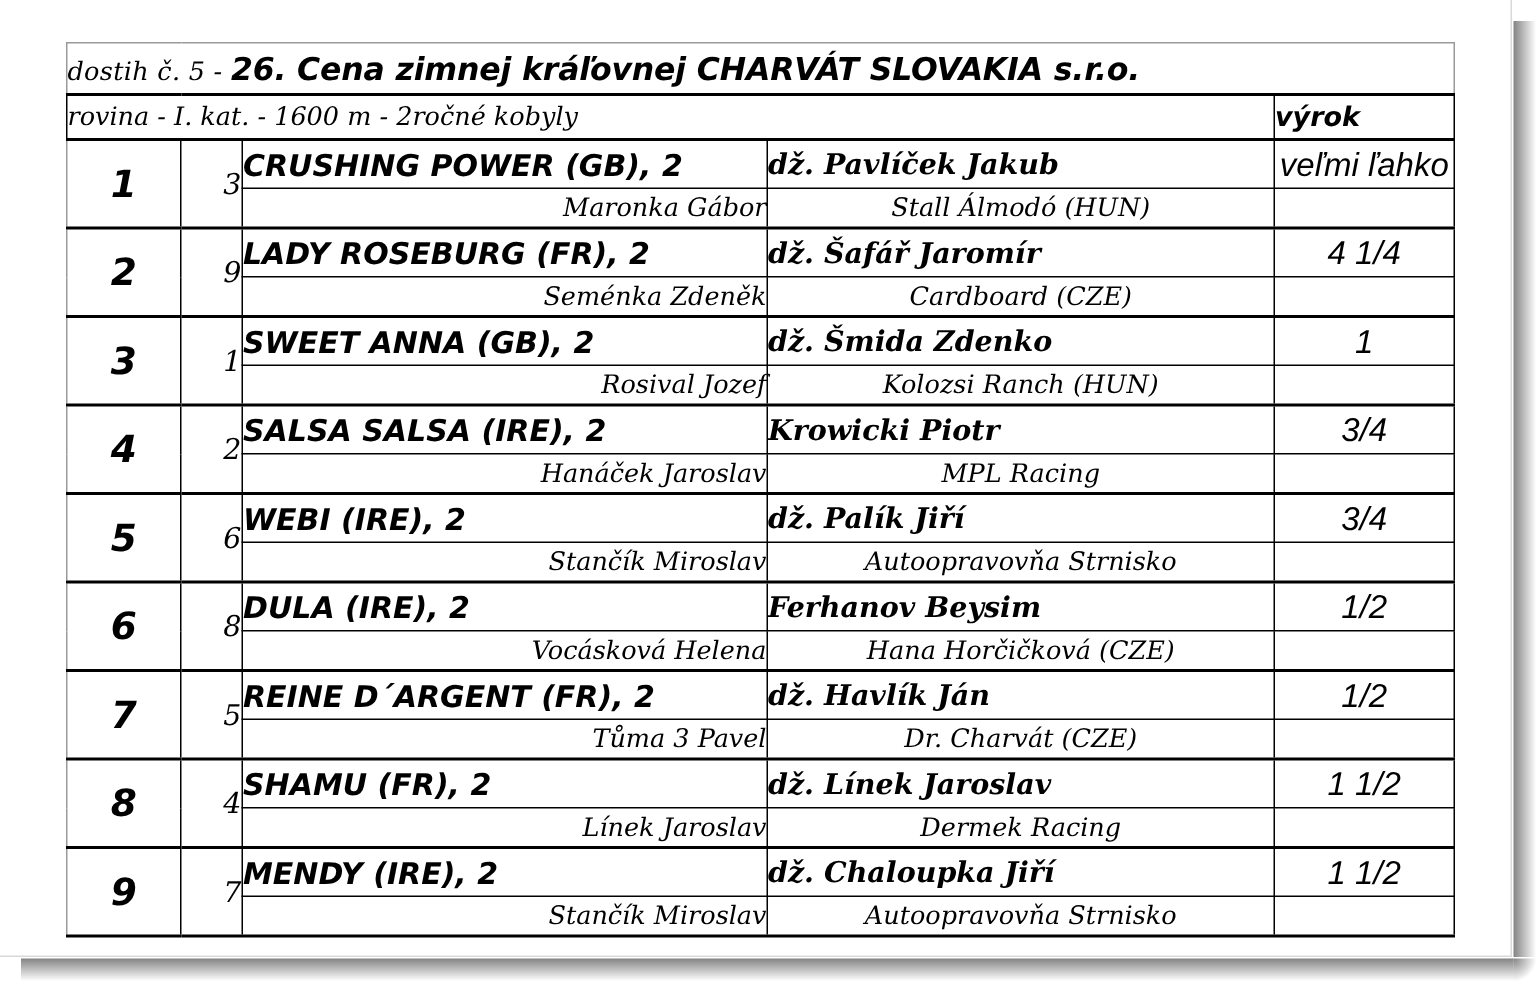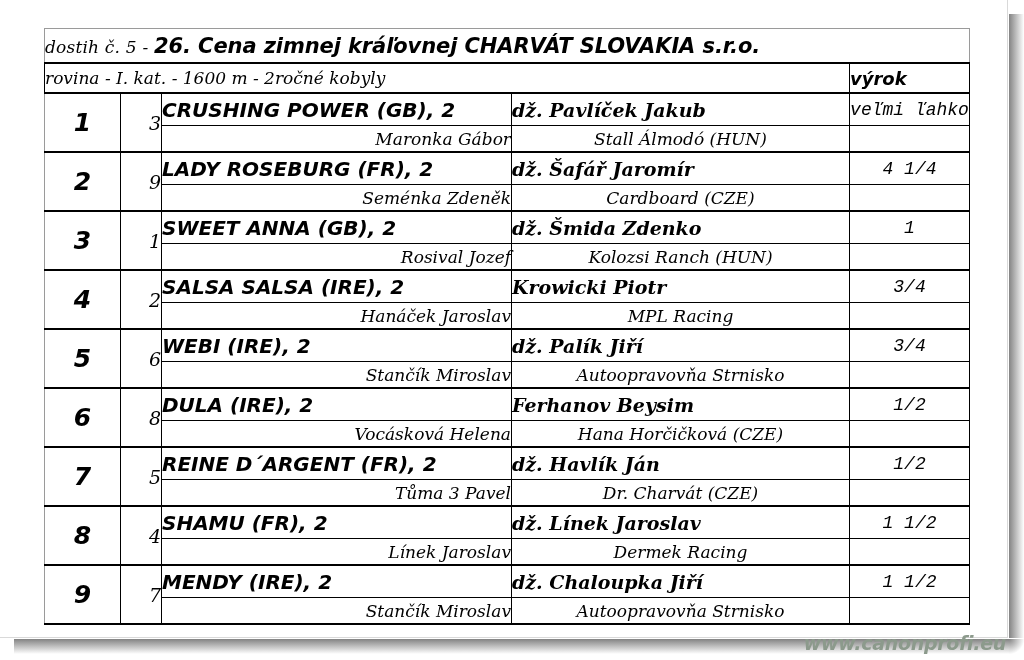--- a/index.html
+++ b/index.html
@@ -186,23 +186,23 @@
     font-weight: bold;
     font-size: 19px;
     white-space: nowrap;
   }
   .verdict-cell {
     height: 31px;
     text-align: center;
     border-top: 2px solid #000 !important;
   }
   .verdict-text {
-    font-family: Liberation Mono, monospace;
-    font-style: italic;
-    font-size: 18px;
+    font-family: Liberation Sans, sans-serif;
+    font-style: italic;
+    font-size: 22px;
     white-space: nowrap;
   }
 
   .owner-cell {
     height: 25px;
     text-align: right;
     padding-left: 7px;
     border-bottom: 2px solid #000 !important;
   }
   .owner-text {
@@ -378,15 +378,14 @@
           <td class="verdict-cell"><span class="verdict-text">1 1/2</span></td>
         </tr>
         <tr>
           <td class="owner-cell"><span class="owner-text">Stančík Miroslav</span></td>
           <td class="trainer-cell"><span class="trainer-text">Autoopravovňa Strnisko</span></td>
           <td class="verdict-blank-cell"></td>
         </tr>
       </tbody>
   </table>
 
-  <div class="watermark">www.canonprofi.eu</div>
 
 </div>
 
 </body></html>

